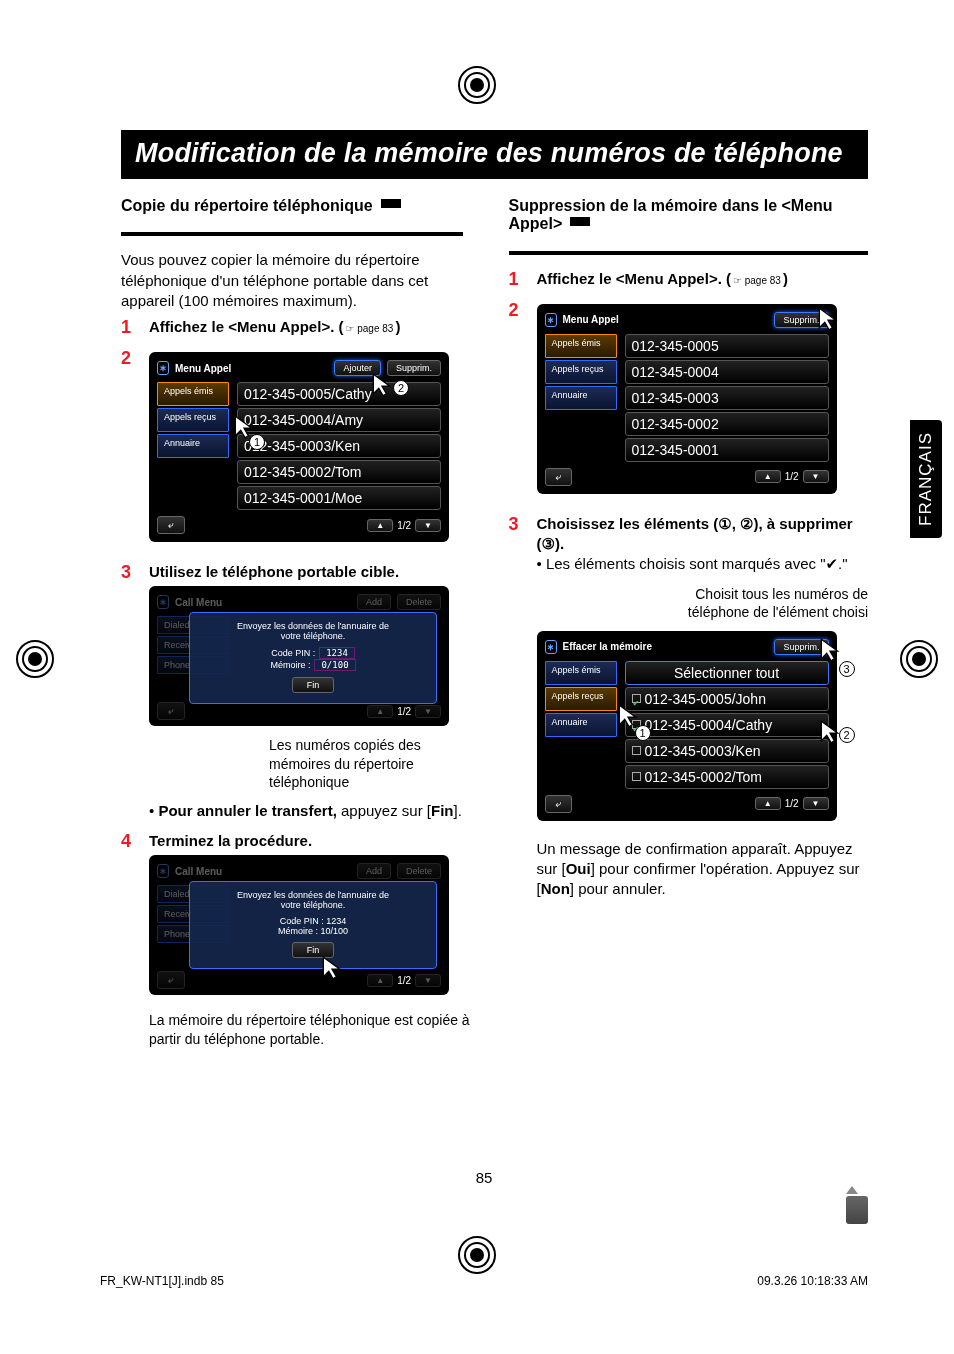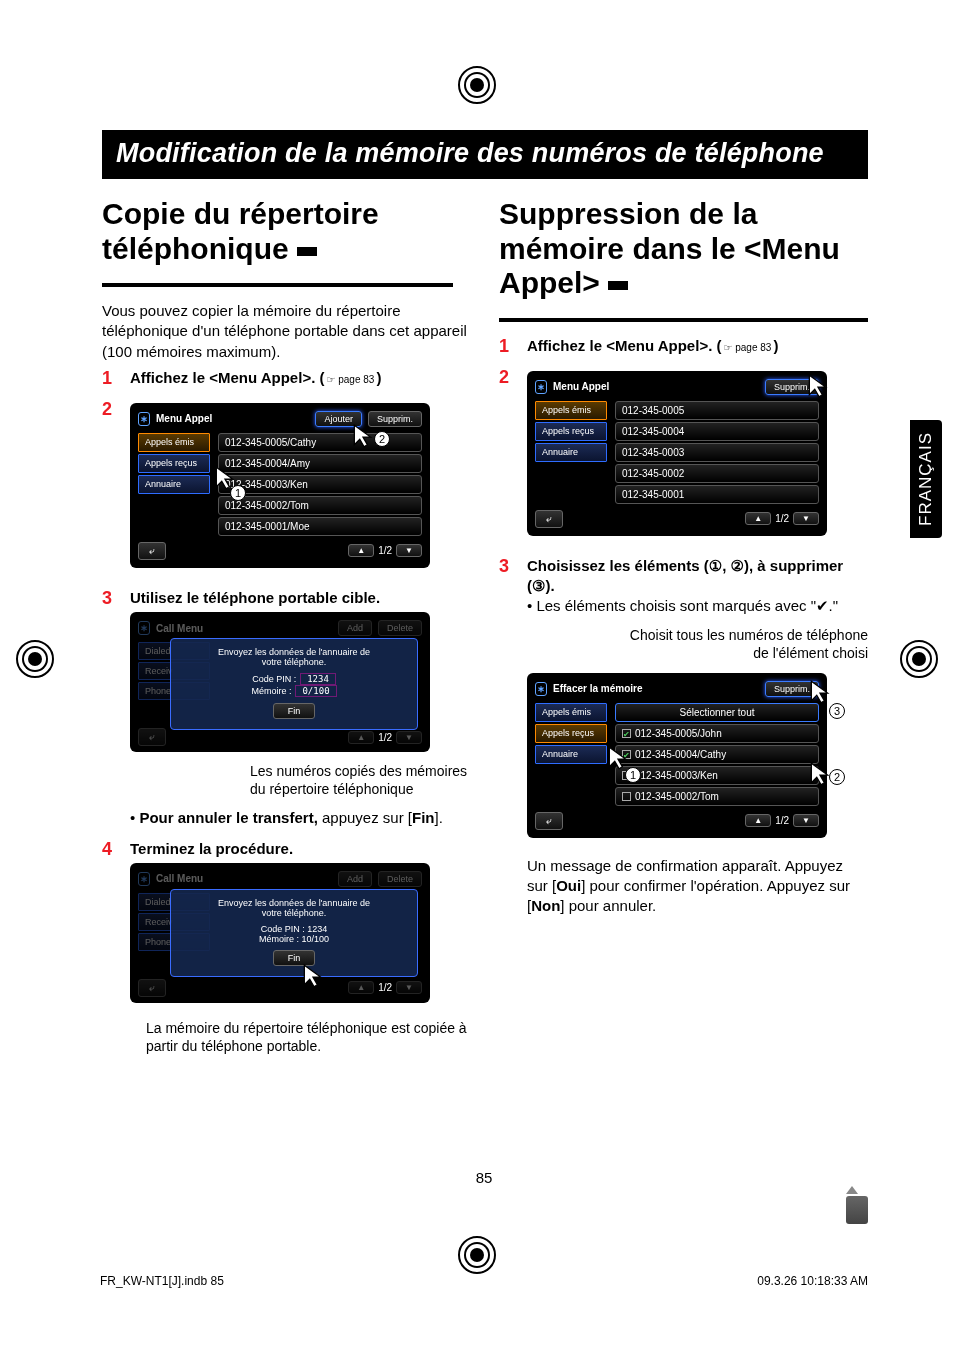--- a/index.html
+++ b/index.html
@@ -23,41 +23,41 @@
     width: 14px; height: 14px; background: #000; border-radius: 50%;
     box-shadow: 0 0 0 4px #fff, 0 0 0 6px #000;
   }
   .print-target.top { top: 66px; left: 50%; margin-left: -19px; }
   .print-target.left { top: 640px; left: 16px; }
   .print-target.right { top: 640px; right: 16px; }
   .print-target.bottom { bottom: 80px; left: 50%; margin-left: -19px; }
 
   .content {
     position: absolute;
-    top: 130px; left: 102px; right: 86px;
+    top: 130px; left: 121px; right: 86px;
   }
   .banner {
     background: #000;
     color: #fff;
     padding: 8px 14px 10px;
     margin-bottom: 18px;
   }
   .banner h1 {
     font-size: 27px;
     font-style: italic;
     font-weight: 700;
     letter-spacing: 0.2px;
   }
   .cols {
     display: flex;
     gap: 28px;
   }
   .col { flex: 1; }
   .col h2 {
-    font-size: 30px;
+    font-size: 16px;
     font-weight: 700;
     font-style: normal;
     line-height: 1.15;
     margin-bottom: 17px;
     position: relative;
   }
   .h2-rule {
     height: 4px;
     background: #000;
     margin-top: 4px;
@@ -151,21 +151,21 @@
     font-size: 9px;
   }
   .ss-left.orange { border-color: #ff8a00; background: linear-gradient(#5a3a00,#2a1a00); }
   .ss-left.pad { border: none; background: none; height: 16px; }
   .ss-right {
     flex: 1;
     border: 1px solid #555;
     background: linear-gradient(#222,#000);
     padding: 3px 6px;
     border-radius: 3px;
-    font-size: 10px;
+    font-size: 14px;
     display: flex; gap: 4px; align-items: center;
   }
   .ss-right.lit { border-color: #3a7bff; }
   .ss-right .chk {
     width: 9px; height: 9px; border: 1px solid #aaa; display: inline-block;
   }
   .ss-right .chk.on::after { content: "✔"; color: #4fd060; font-size: 8px; position: relative; top: -2px; left: 0; }
   .ss-foot {
     display: flex; justify-content: space-between; align-items: center;
     margin-top: 6px;
@@ -468,21 +468,21 @@
                 <div>votre téléphone.</div>
                 <div style="margin-top:6px">Code PIN  :  1234</div>
                 <div>Mémoire  :  10/100</div>
                 <div class="md-btn">Fin</div>
               </div>
               <div class="cursor" style="bottom:14px; left:170px"><svg viewBox="0 0 24 24">
                     <path d="M4 2 L4 20 L9 15 L13 22 L16 20 L12 13 L19 13 Z" fill="#fff" stroke="#000" stroke-width="1.2"></path>
                   </svg></div>
             </div>
 
-            <p class="caption" style="margin-left:16px; margin-top:16px">La mémoire du répertoire téléphonique est copiée à partir du téléphone portable.</p>
+            <p class="caption" style="margin-left:0; margin-top:16px">La mémoire du répertoire téléphonique est copiée à partir du téléphone portable.</p>
           </div>
         </li>
       </ol>
     </div>
 
     <div class="col">
       <h2>
         <span>Suppression de la mémoire dans le &lt;Menu Appel&gt;</span><span class="h2-end-mark"></span>
       </h2>
       <div class="h2-rule shortR"></div>

